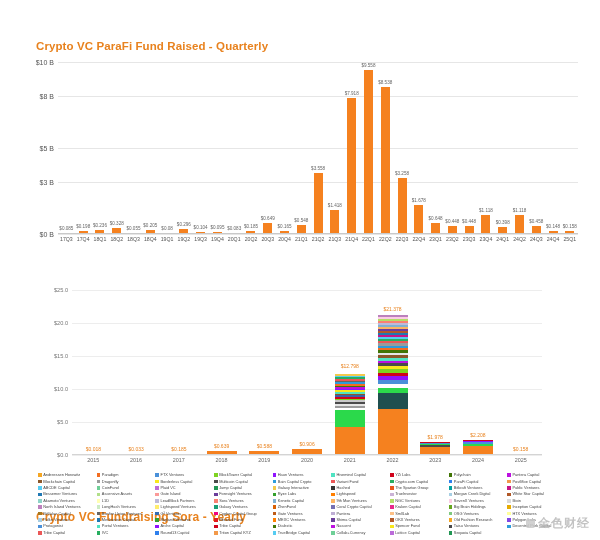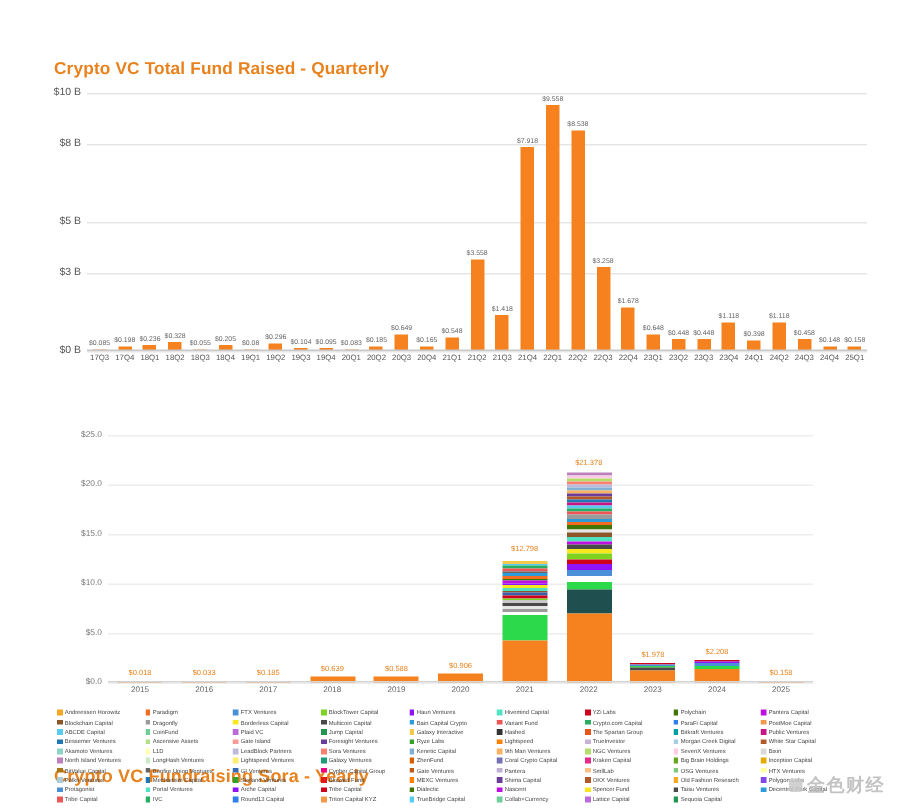--- a/index.html
+++ b/index.html
@@ -227,21 +227,21 @@
     background: #c9c9c9;
     border-radius: 2px;
     margin-right: 3px;
     vertical-align: -1px;
   }
 </style>
 </head>
 <body>
 
 <div class="chart-block" id="chart1">
-  <div class="title" id="title1">Crypto VC Total Fund Raised - Quarterly</div>
+  <div class="title" id="title1">Crypto VC ParaFi Fund Raised - Quarterly</div>
   <div class="plot1" id="plot1">
     <div id="grid1">
         <div class="gridline" style="top: 172px;"></div>
         <div class="gridline" style="top: 120.4px;"></div>
         <div class="gridline" style="top: 86px;"></div>
         <div class="gridline" style="top: 34.4px;"></div>
         <div class="gridline" style="top: 0px;"></div>
       </div>
     <div id="ylabs1">
         <div class="ylab1" style="top: 172px;">$0 B</div>

